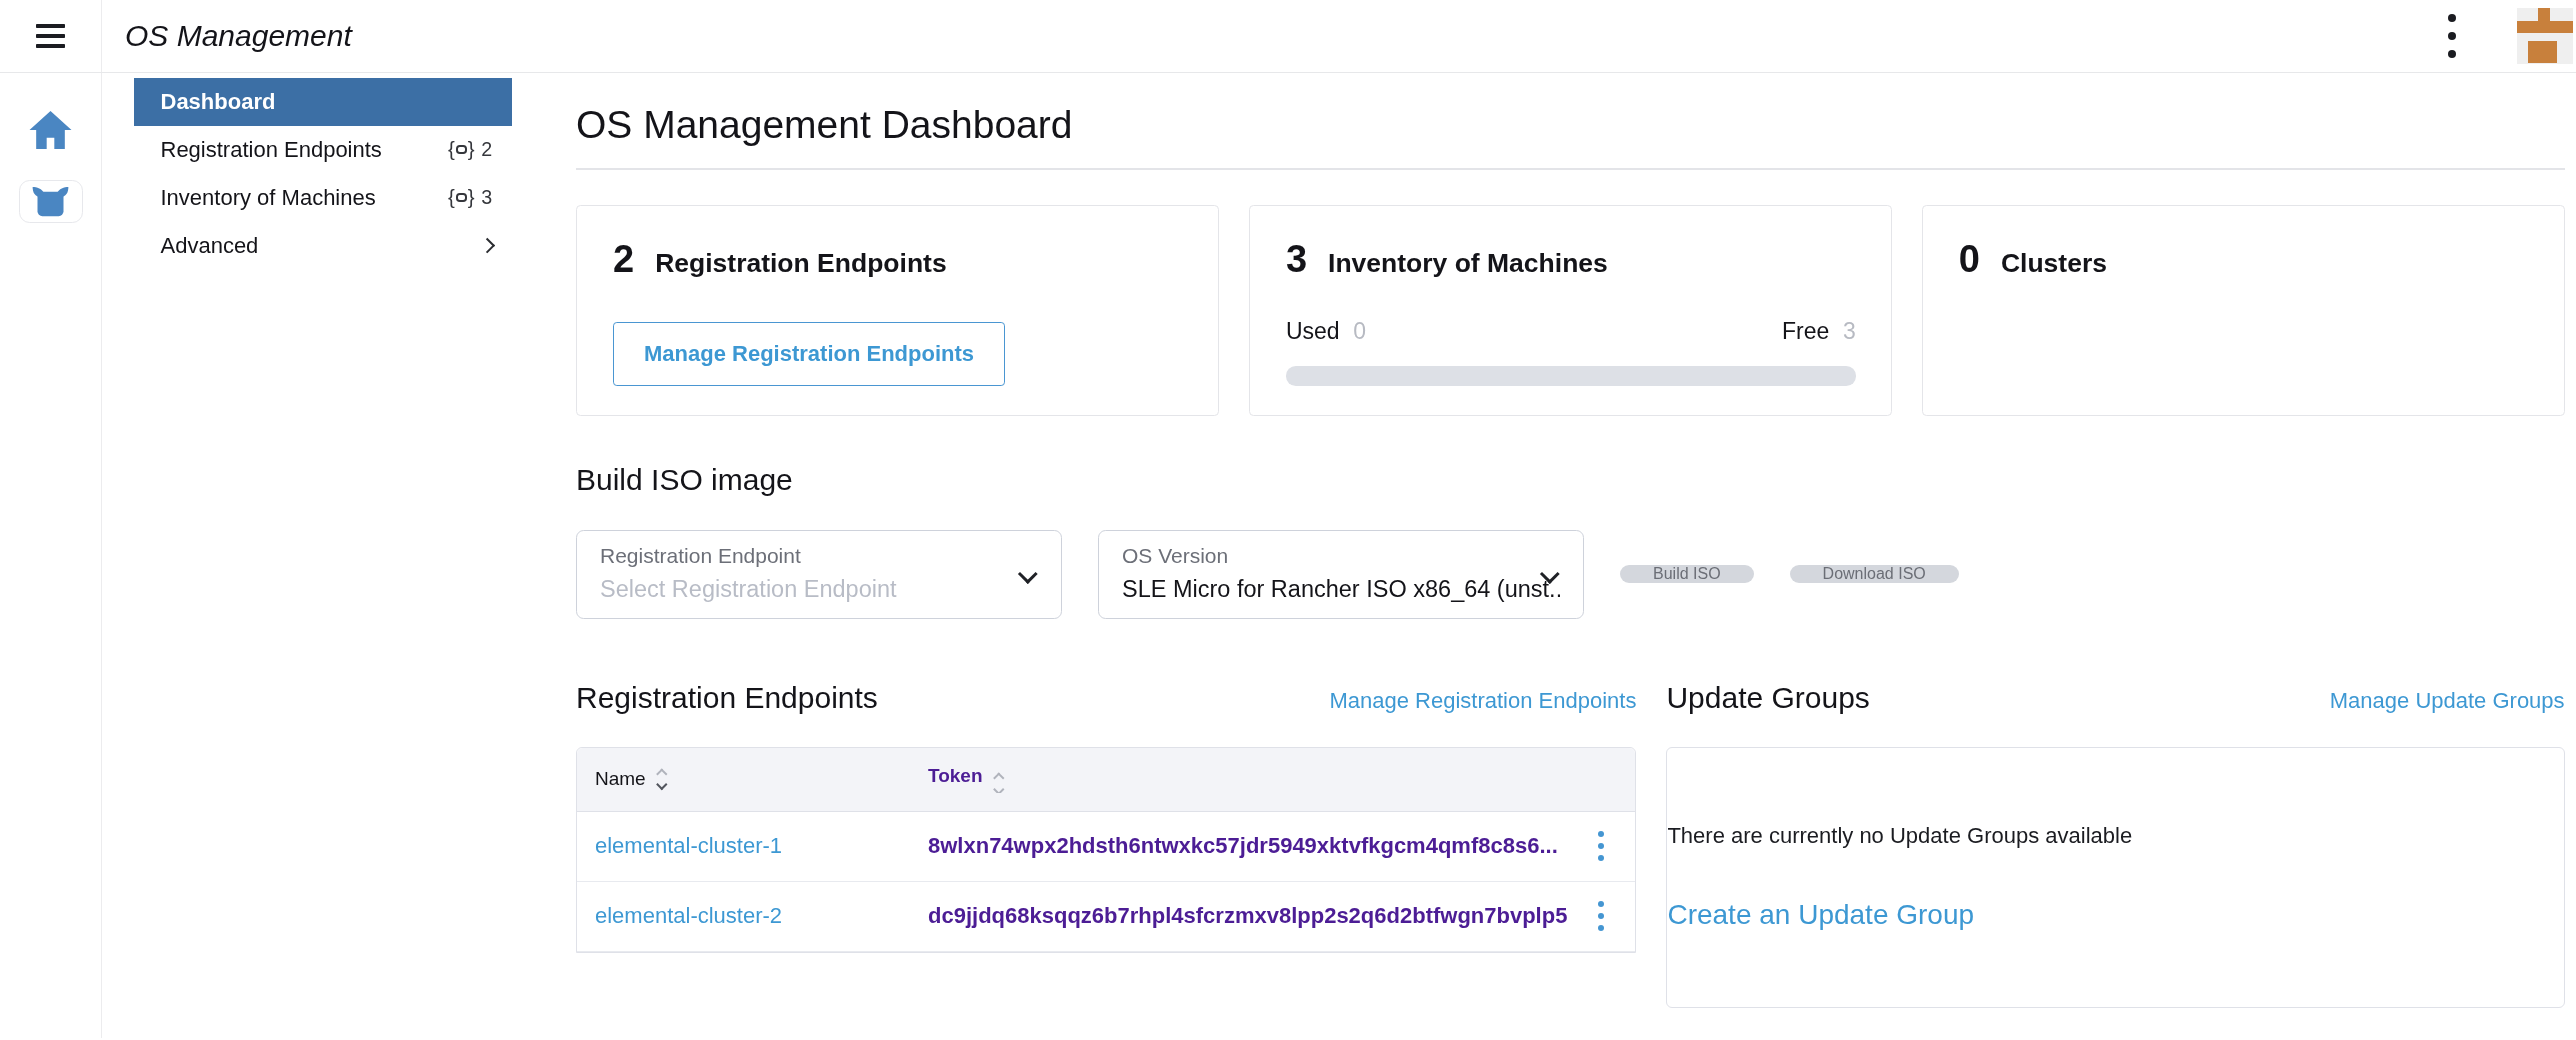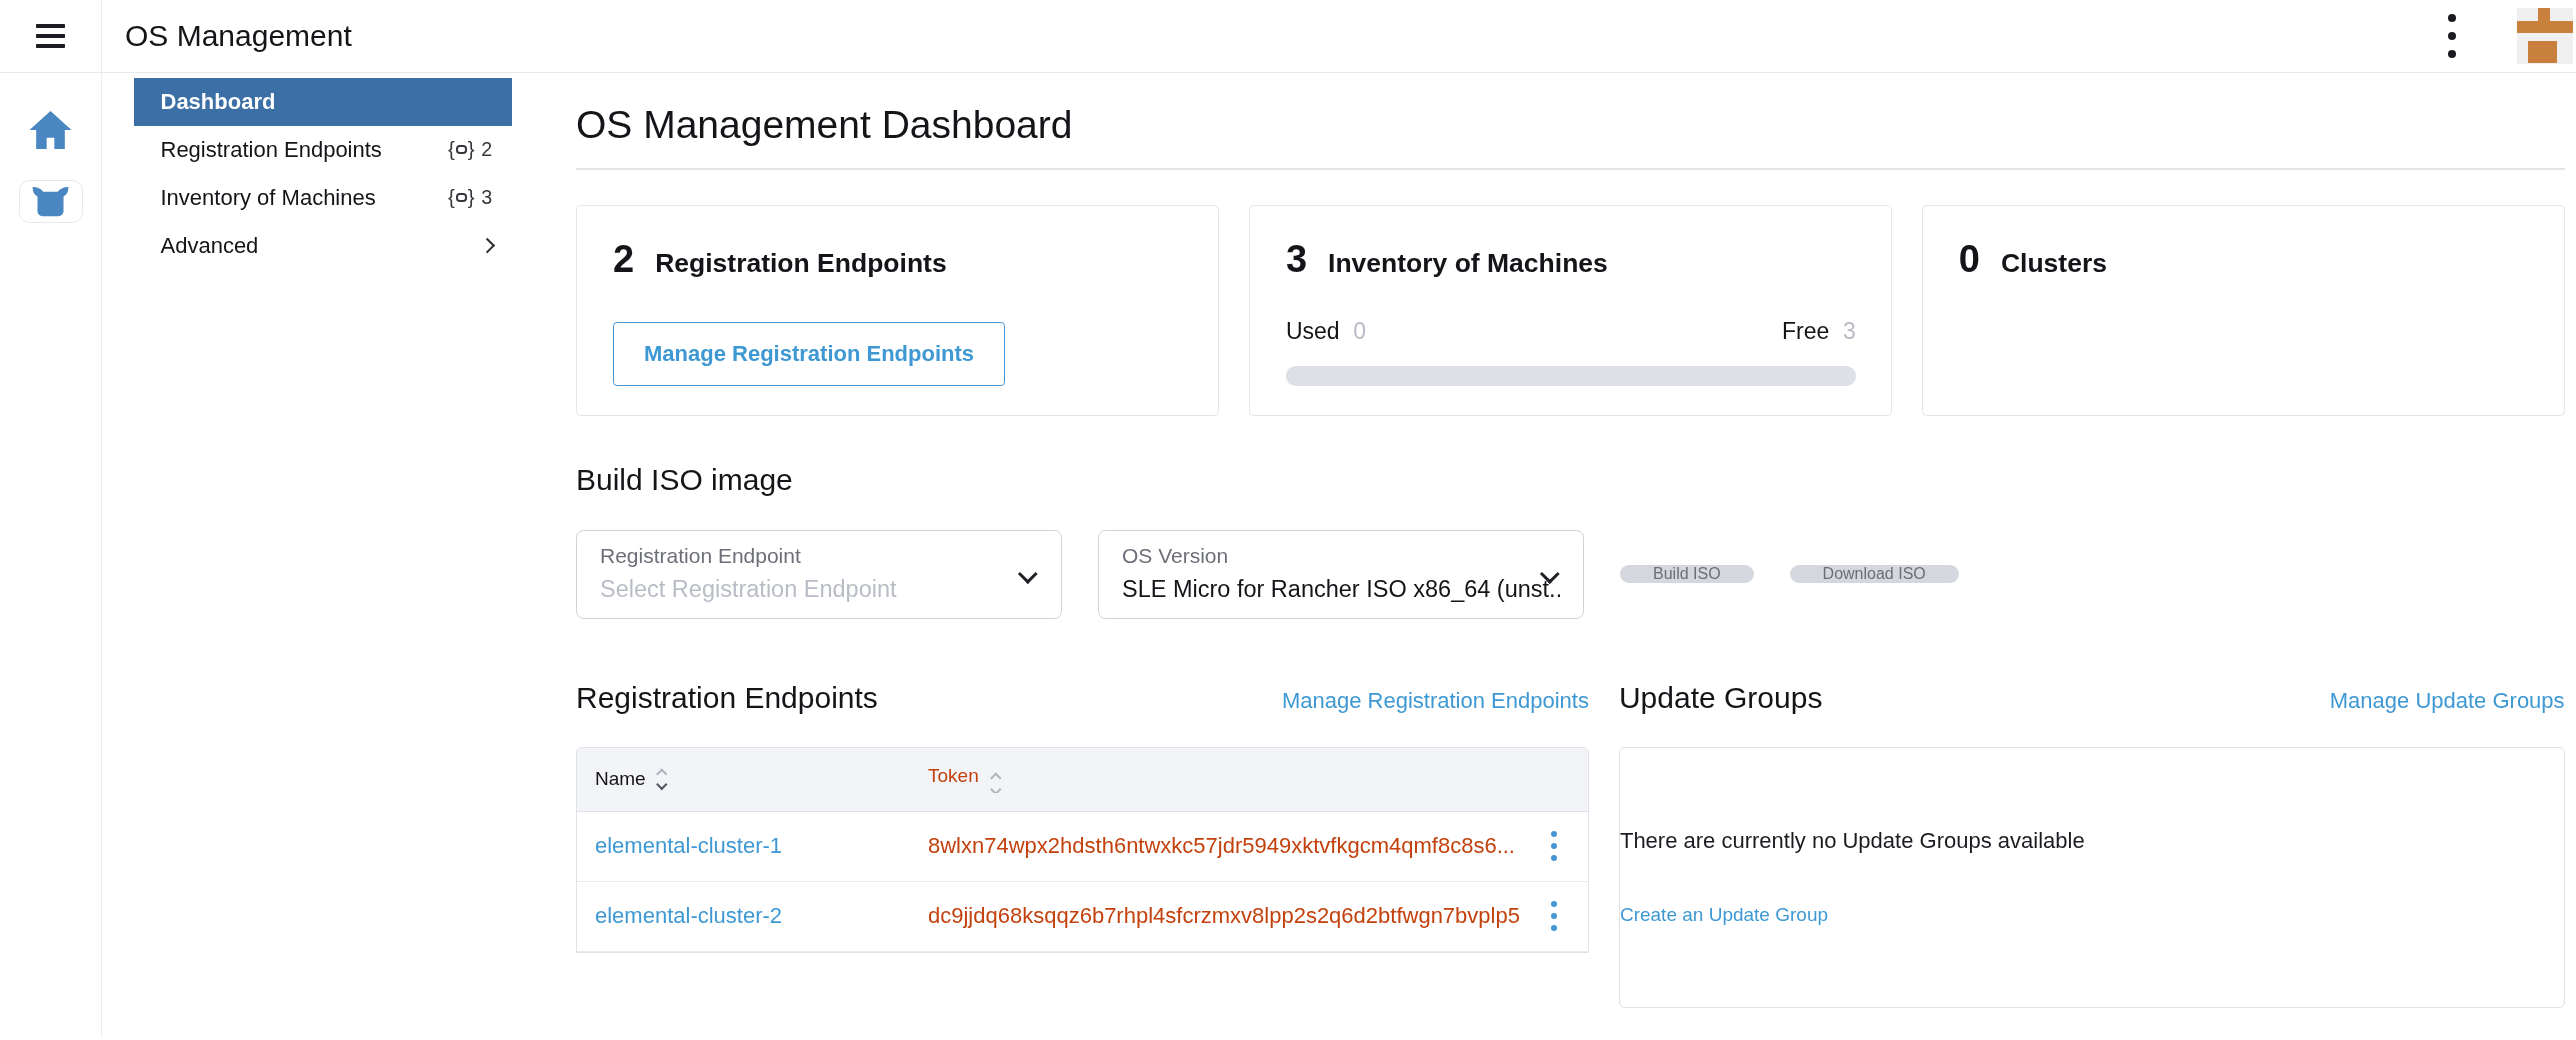--- a/index.html
+++ b/index.html
@@ -9,20 +9,21 @@
     background: #ffffff;
     color: #141419;
     overflow: hidden;
   }
   
   .topbar {
     height: 73px;
     display: flex;
     align-items: center;
     border-bottom: 1.5px solid #e7e8ea;
+    font-style: italic;
   }
   .burger-box {
     width: 102px;
     height: 100%;
     display: flex;
     align-items: center;
     justify-content: center;
     border-right: 1.5px solid #ececee;
     cursor: pointer;
   }
@@ -143,40 +144,40 @@
     display: flex; align-items: center;
     background: #f3f4f8;
     height: 64px;
     border-bottom: 1.5px solid #dfe1e8;
     border-radius: 6px 6px 0 0;
     font-size: 19px; color: #141419;
   }
   .t-row { display: flex; align-items: center; height: 70px; border-bottom: 1.5px solid #e8eaef; font-size: 22px; }
   .t-row:last-child { border-bottom: 1.5px solid #e8eaef; justify-content: flex-end; }
   .c-name { width: 351px; padding-left: 18px; display: flex; align-items: center; gap: 4.5px; }
-  .c-token { flex: 1; white-space: nowrap; overflow: hidden; color: #c2410c; }
+  .c-token { flex: 1; white-space: nowrap; overflow: hidden; color: #4c1d95; font-weight: bold; }
   .c-actions { width: 68px; display: flex; justify-content: center; }
   .sorter { display: inline-flex; flex-direction: column; gap: 3.8px; margin-left: 7.6px; cursor: pointer; }
   .sorter .up   { width: 7.6px; height: 7.6px; border-left: 2.3px solid #b0b3bc; border-top: 2.3px solid #b0b3bc; transform: rotate(45deg); }
   .sorter .down { width: 7.6px; height: 7.6px; border-left: 2.3px solid #53565e; border-top: 2.3px solid #53565e; transform: rotate(225deg); }
   .sorter.unsorted .down { border-color: #b0b3bc; }
   .row-kebab { display: flex; flex-direction: column; gap: 6px; padding: 6px; cursor: pointer; }
   .row-kebab i { width: 6px; height: 6px; border-radius: 50%; background: #4596d2; }
 
   
   .ug-panel {
     margin-top: 32px;
     height: 261px;
     border: 1.5px solid #dfe1e8;
     border-radius: 6px;
     display: flex; flex-direction: column; align-items: flex-start; justify-content: center;
     gap: 50px;
   }
   .ug-empty { font-size: 22px; color: #1b1c21; }
-  .ug-create { font-size: 19px; }
+  .ug-create { font-size: 28px; }
 
   .icon-blue { fill: #4a86c2; }
 </style>
 </head>
 <body>
 
 <header class="topbar">
   <div class="burger-box">
     <div class="burger">
         <i></i>

